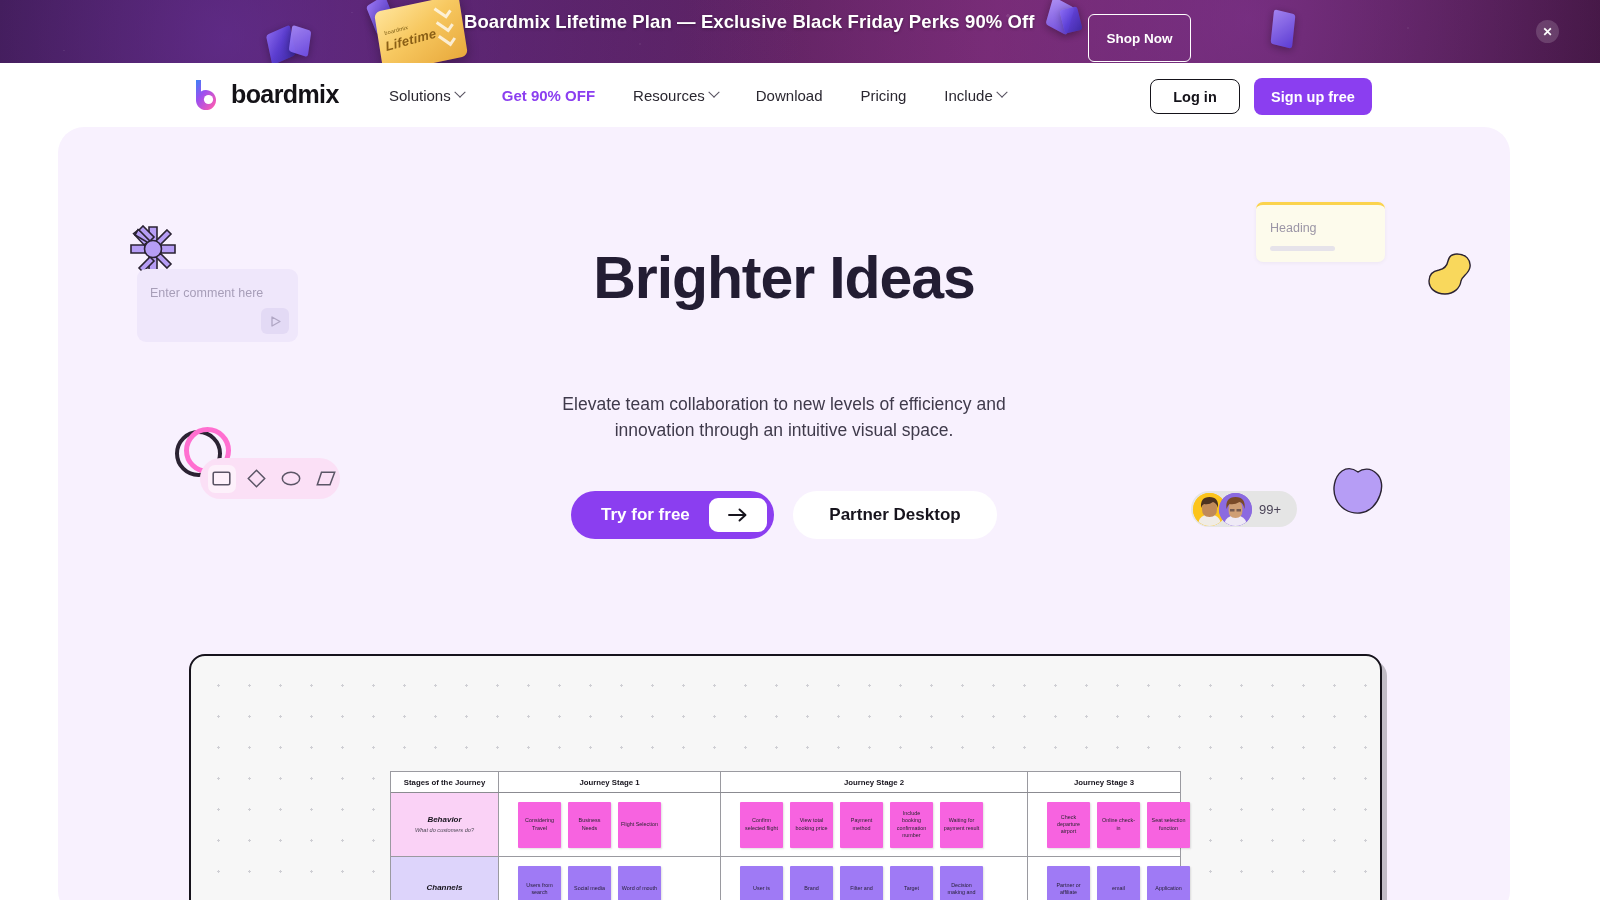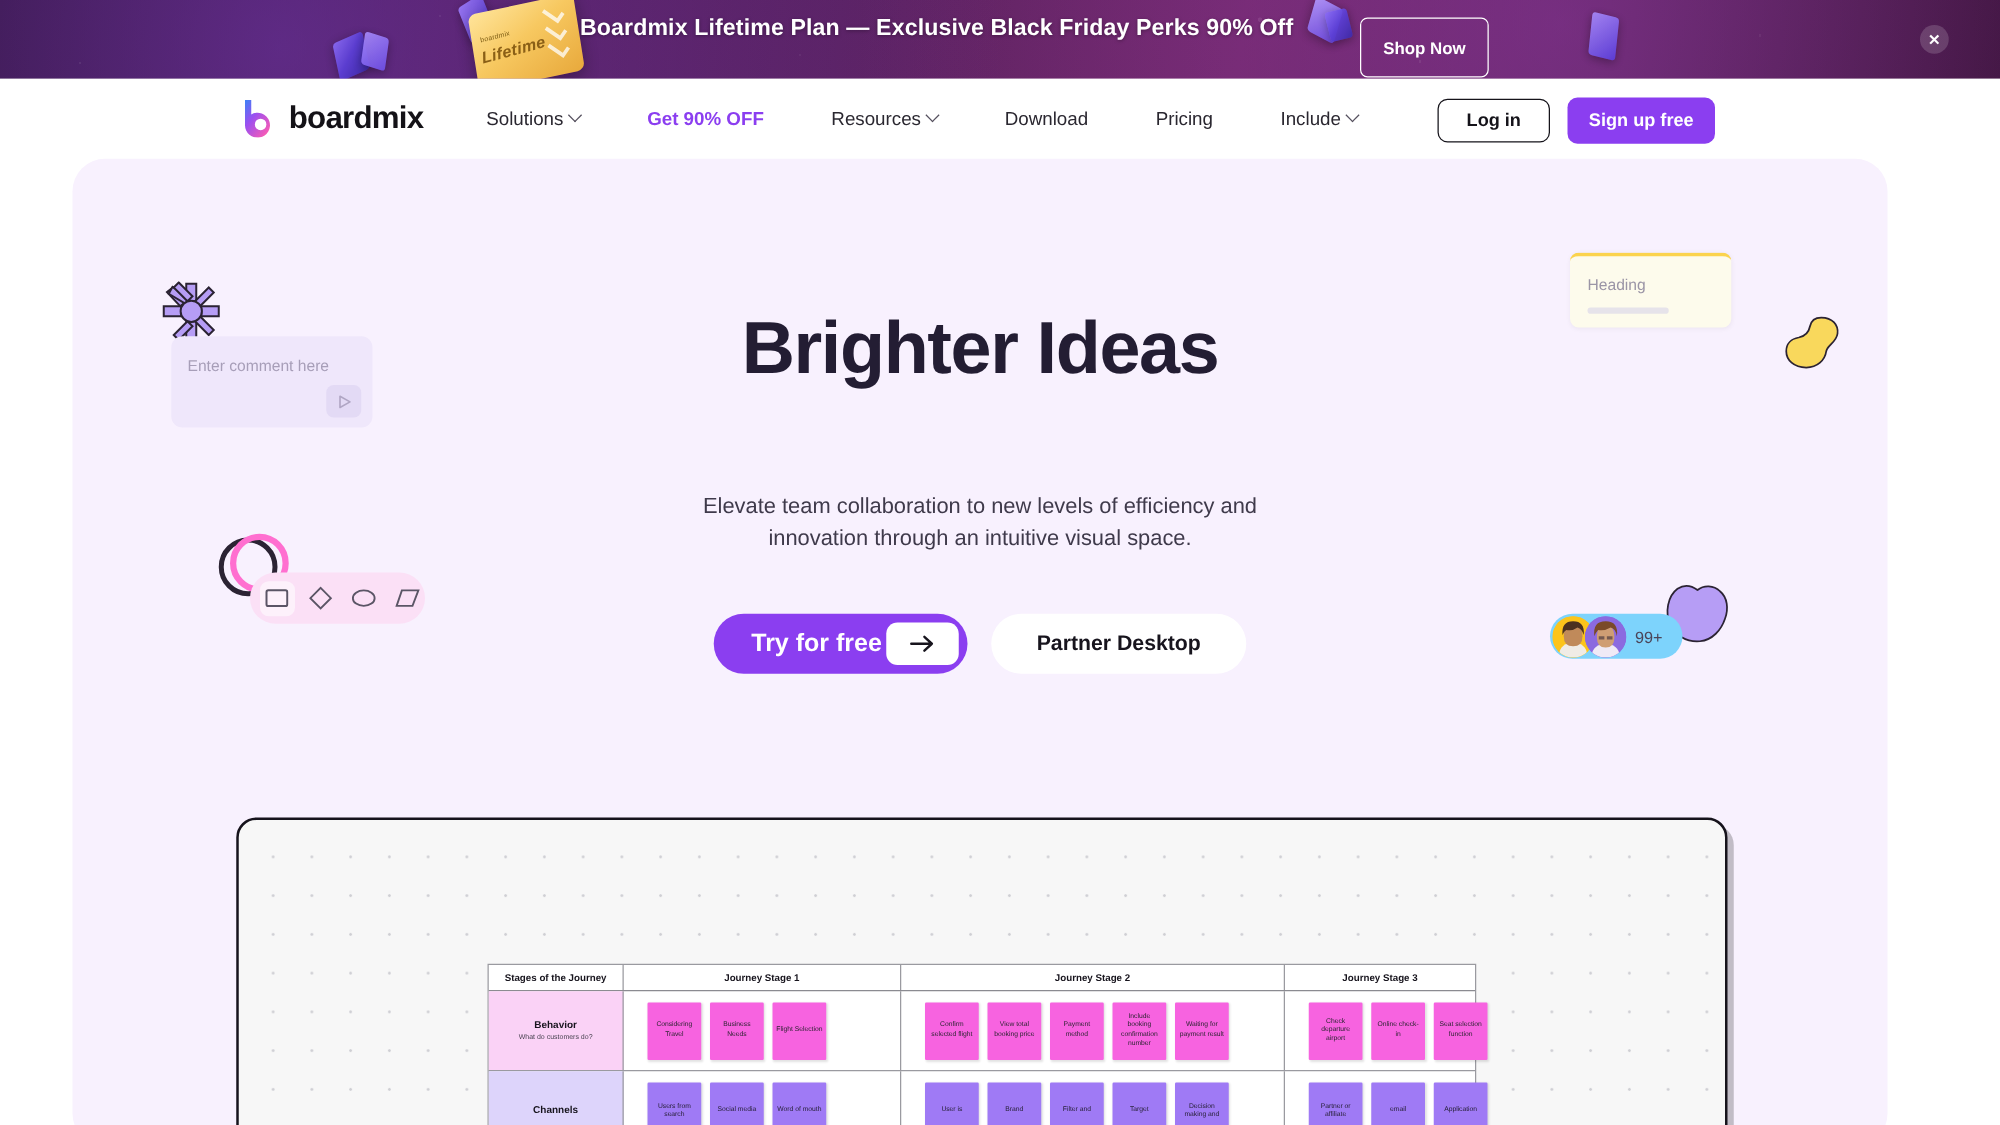--- a/index.html
+++ b/index.html
@@ -116,21 +116,21 @@
     display: flex; align-items: center;
   }
   .logo-wrap { position: absolute; left: 194px; top: 16px; display: flex; align-items: center; gap: 9px; }
   .logo-mark { width: 28px; height: 31px; display: block; }
   .logo-text {
     font-size: 25px; font-weight: 800; color: #141217;
     letter-spacing: -0.6px; line-height: 1;
   }
   .nav-links {
     position: absolute; left: 370px; top: 0; height: 64px;
-    display: flex; align-items: center; gap: 16px;
+    display: flex; align-items: center; gap: 0;
   }
   .nav-item {
     display: flex; align-items: center; gap: 5px;
     font-size: 15px; color: #2a2730; cursor: pointer;
     padding: 0 19px; height: 64px;
   }
   .nav-item.promo-link { color: #8b3ef0; font-weight: 700; }
   .caret {
     width: 8px; height: 8px;
     border-right: 1.6px solid #55505e; border-bottom: 1.6px solid #55505e;
@@ -173,21 +173,21 @@
     font-size: 17.5px; color: #3f3a4b; line-height: 26px; font-weight: 400;
   }
   .hero-cta {
     position: absolute; left: 0; top: 364px; width: 1452px;
     display: flex; justify-content: center; align-items: center; gap: 19px;
   }
   .btn-try {
     position: relative;
     width: 203px; height: 48px;
     background: #8b3ef0; border: none; border-radius: 26px;
-    color: #ffffff; font-family: inherit; font-size: 20px; font-weight: 700;
+    color: #ffffff; font-family: inherit; font-size: 17px; font-weight: 700;
     cursor: pointer; display: flex; align-items: center; padding-left: 30px;
   }
   .btn-try .arrow-badge {
     position: absolute; right: 7px; top: 7px;
     width: 58px; height: 34px;
     background: #ffffff; border-radius: 9px;
     display: flex; align-items: center; justify-content: center;
   }
   .btn-try .arrow-badge svg { display: block; }
   .btn-desktop {
@@ -250,23 +250,23 @@
     position: absolute; left: 14px; top: 16px;
     font-size: 12.5px; color: #9b95a6;
   }
   .heading-card .hc-line {
     position: absolute; left: 14px; top: 41px;
     width: 65px; height: 5px; border-radius: 3px; background: #e6e3ea;
   }
   .blob-yellow { position: absolute; left: 1358px; top: 125px; width: 56px; height: 44px; }
   .blob-purple { position: absolute; left: 1272px; top: 338px; width: 59px; height: 52px; }
   .avatar-group {
-    position: absolute; left: 1182px; top: 364px;
+    position: absolute; left: 1133px; top: 364px;
     width: 106px; height: 36px;
-    background: #7dd3fc; border-radius: 18px;
+    background: #e5e5e5; border-radius: 18px;
     display: flex; align-items: center; text-decoration: underline;
   }
   .avatar {
     width: 33px; height: 33px; border-radius: 50%;
     position: absolute; top: 1.5px; overflow: hidden;
   }
   .avatar.a1 { left: 2px; background: #fcc41b; }
   .avatar.a2 { left: 28px; background: #8b6ae0; }
   .avatar svg { display: block; }
   .avatar-count {
@@ -306,21 +306,21 @@
     border-right: 1px solid #9a9aa0;
   }
   .j-head .cell:last-child { border-right: none; }
   .j-row { display: flex; min-height: 64px; border-bottom: 1px solid #9a9aa0; }
   .j-row:last-child { border-bottom: none; }
   .j-label {
     width: 108px; flex: none;
     display: flex; flex-direction: column;
     align-items: center; justify-content: center;
     border-right: 1px solid #9a9aa0;
-    padding: 4px 22px; text-align: center;
+    padding: 4px 22px; text-align: center; font-style: italic;
   }
   .j-label .lab-t { font-weight: 700; font-size: 8px; color: #17141d; }
   .j-label .lab-s { font-size: 5.6px; color: #4b4553; margin-top: 3px; line-height: 1.3; }
   .j-label.behavior { background: #fad2f6; }
   .j-label.channels { background: #ddd4fb; }
   .j-stage {
     border-right: 1px solid #9a9aa0;
     display: flex; align-items: center; gap: 7px;
     padding: 7px 0 7px 19px;
   }

